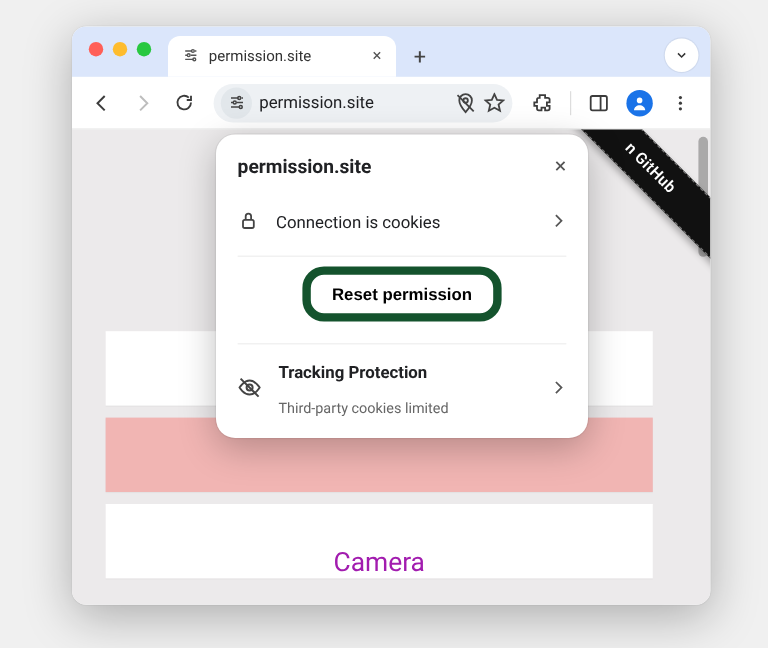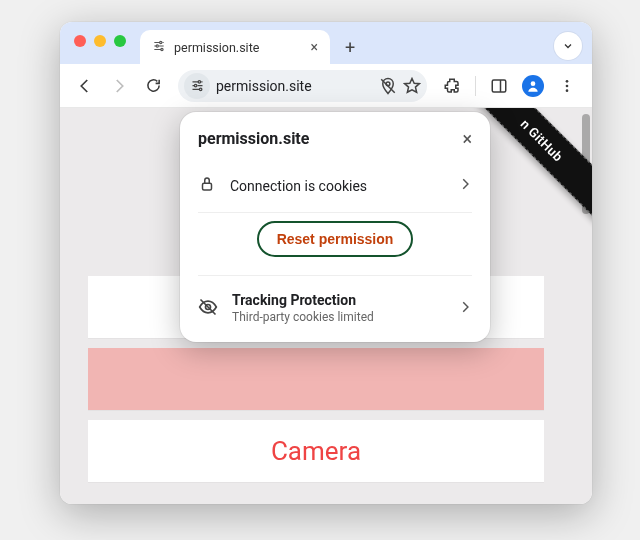--- a/index.html
+++ b/index.html
@@ -134,22 +134,22 @@
     box-shadow:0 3px 6px rgba(0,0,0,.3);
     border-top:1px dashed #777;
     border-bottom:1px dashed #777;
     cursor:pointer;
   }
   .card {
     position:absolute;
     left:28px; right:48px;
     height:62px;
     background:#fff;
-    display:flex;align-items:center;justify-content:center;
-    font-size:26px; color:#ef4444;
+    display:flex;align-items:flex-end;justify-content:center;
+    font-size:22px; color:#a21caf;
     box-shadow:0 1px 0 rgba(0,0,0,.03);
     cursor:pointer;
   }
   .card.notif{top:168px}
   .card.loc{top:240px;background:#f1b5b3}
   .card.cam{top:312px}
   
   .popover {
     position:absolute;
     left:180px;
@@ -160,32 +160,32 @@
     box-shadow: 0 8px 30px rgba(0,0,0,.25), 0 0 0 1px rgba(0,0,0,.05);
     padding: 16px 18px 6px;
     font-size:14px;
     color:#202124;
   }
   .pohead{display:flex;align-items:center;margin-bottom:14px}
   .pohead .title{font-weight:700;font-size:16px}
   .pohead .x{margin-left:auto;color:#555;font-size:18px;cursor:pointer}
   .porow{display:flex;align-items:center;gap:14px;padding:12px 0;cursor:pointer}
   .porow .lbl{flex:1}
-  .porow .sub{font-size:12px;color:#666;margin-top:2px}
+  .porow .sub{font-size:12px;color:#666;margin-top:14px}
   .porow .arrow{color:#555}
   .pohr{height:1px;background:#eee;margin:4px 0}
   .toggle{
     width:30px;height:16px;border-radius:9px;background:#bfc3c7;position:relative;margin-right:6px;
     box-shadow: inset 0 0 0 1px rgba(0,0,0,.05);
   }
   .toggle .knob{position:absolute;left:2px;top:2px;width:12px;height:12px;border-radius:50%;background:#5f6368}
   .smallarrow{color:#555;font-size:12px;margin-left:4px}
   .resetwrap{display:flex;justify-content:center;padding:4px 0 14px}
   .resetbtn{
-    border:2px solid #14532d;color:#c2410c;background:#fff;
+    border:7px solid #14532d;color:#000000;background:#fff;
     font-size:14px;font-weight:600;border-radius:18px;
     padding:8px 18px;cursor:pointer;
   }
   .ext{color:#555}
 </style>
 </head>
 <body>
 
 <div class="window">
 

